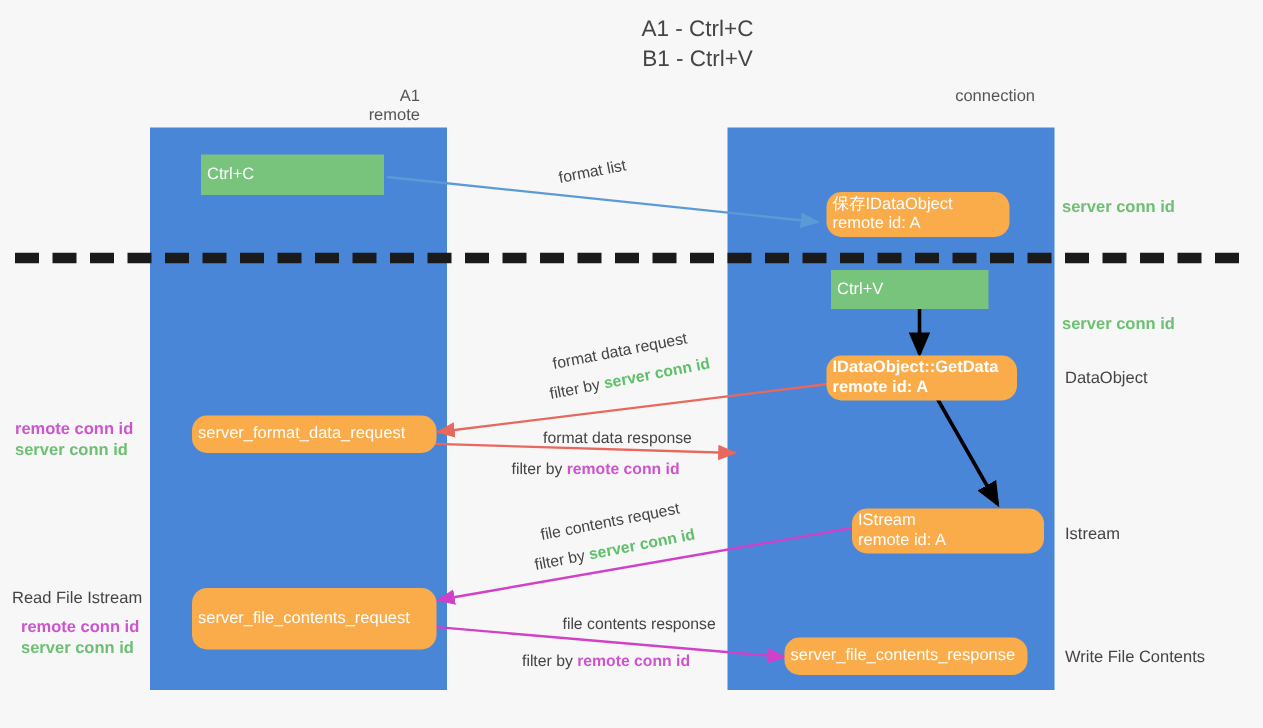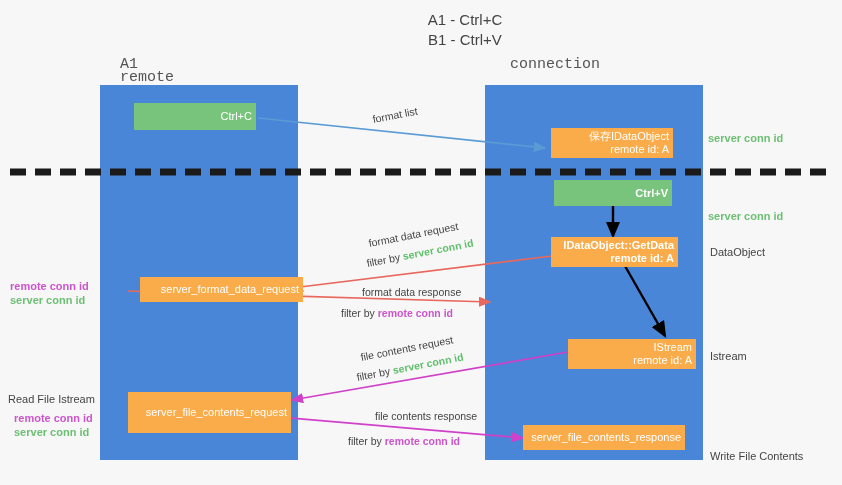--- a/index.html
+++ b/index.html
@@ -30,48 +30,47 @@
     text-align: center;
     font-size: 15px;
     line-height: 20px;
     color: #444;
     padding-left: 44px;
   }
 
   
   .lane-head {
     position: absolute;
-    text-align: left;
-    font-size: 15px;
+    text-align: right;
+    font-size: 11px;
     line-height: 13px;
     color: #555;
-    font-family: Liberation Mono, monospace;
   }
 
   
   .lane {
     position: absolute;
     background: #4a86d8;
   }
 
   
   .node {
     position: absolute;
     box-sizing: border-box;
     display: flex;
     flex-direction: column;
-    align-items: flex-end;
+    align-items: flex-start;
     justify-content: center;
     color: #ffffff;
     font-size: 11px;
     line-height: 13px;
     text-align: center;
     padding: 2px 4px;
   }
-  .node.orange { background: #faab4a; }
+  .node.orange { background: #faab4a; border-radius: 10px; }
   .node.green  { background: #79c47d; }
   .node .l2 { font-size: 11px; }
 
   
   .ann {
     position: absolute;
     font-size: 11px;
     line-height: 14px;
   }
   .ann.green  { color: #6dbf73; font-weight: bold; }
@@ -146,30 +145,30 @@
 
   <div class="node green" style="left:134px; top:103px; width:122px; height:27px;">
     <div>Ctrl+C</div>
   </div>
 
   <div class="node orange" style="left:551px; top:128px; width:122px; height:30px;">
     <div>保存IDataObject</div>
     <div class="l2">remote id: A</div>
   </div>
 
-  <div class="node green" style="left:554px; top:180px; width:118px; height:26px;font-weight:bold;">
+  <div class="node green" style="left:554px; top:180px; width:105px; height:26px;">
     <div>Ctrl+V</div>
   </div>
 
   <div class="node orange" style="left:551px; top:237px; width:127px; height:30px;font-weight:bold;">
     <div>IDataObject::GetData</div>
     <div class="l2">remote id: A</div>
   </div>
 
-  <div class="node orange" style="left:140px; top:277px; width:163px; height:25px;">
+  <div class="node orange" style="left:128px; top:277px; width:163px; height:25px;">
     <div>server_format_data_request</div>
   </div>
 
 
   <div class="node orange" style="left:568px; top:339px; width:128px; height:30px;">
     <div>IStream</div>
     <div class="l2">remote id: A</div>
   </div>
 
   <div class="node orange" style="left:128px; top:392px; width:163px; height:41px;">
@@ -177,21 +176,21 @@
   </div>
 
   <div class="node orange" style="left:523px; top:425px; width:162px; height:25px;">
     <div>server_file_contents_response</div>
   </div>
 
   <div class="ann green" style="left:708px; top:131px;">server conn id</div>
   <div class="ann green" style="left:708px; top:209px;">server conn id</div>
   <div class="ann dark" style="left:710px; top:245px;">DataObject</div>
   <div class="ann dark" style="left:710px; top:349px;">Istream</div>
-  <div class="ann dark" style="left:710px; top:449px;">Write File Contents</div>
+  <div class="ann dark" style="left:710px; top:431px;">Write File Contents</div>
 
   <div class="ann purple" style="left:10px; top:279px;">remote conn id</div>
   <div class="ann green" style="left:10px; top:293px;">server conn id</div>
 
   <div class="ann dark" style="left:8px; top:392px;">Read File Istream</div>
   <div class="ann purple" style="left:14px; top:411px;">remote conn id</div>
   <div class="ann green" style="left:14px; top:425px;">server conn id</div>
 
   <div class="cap rot-up" style="left:374px; top:112px;">format list</div>
 

